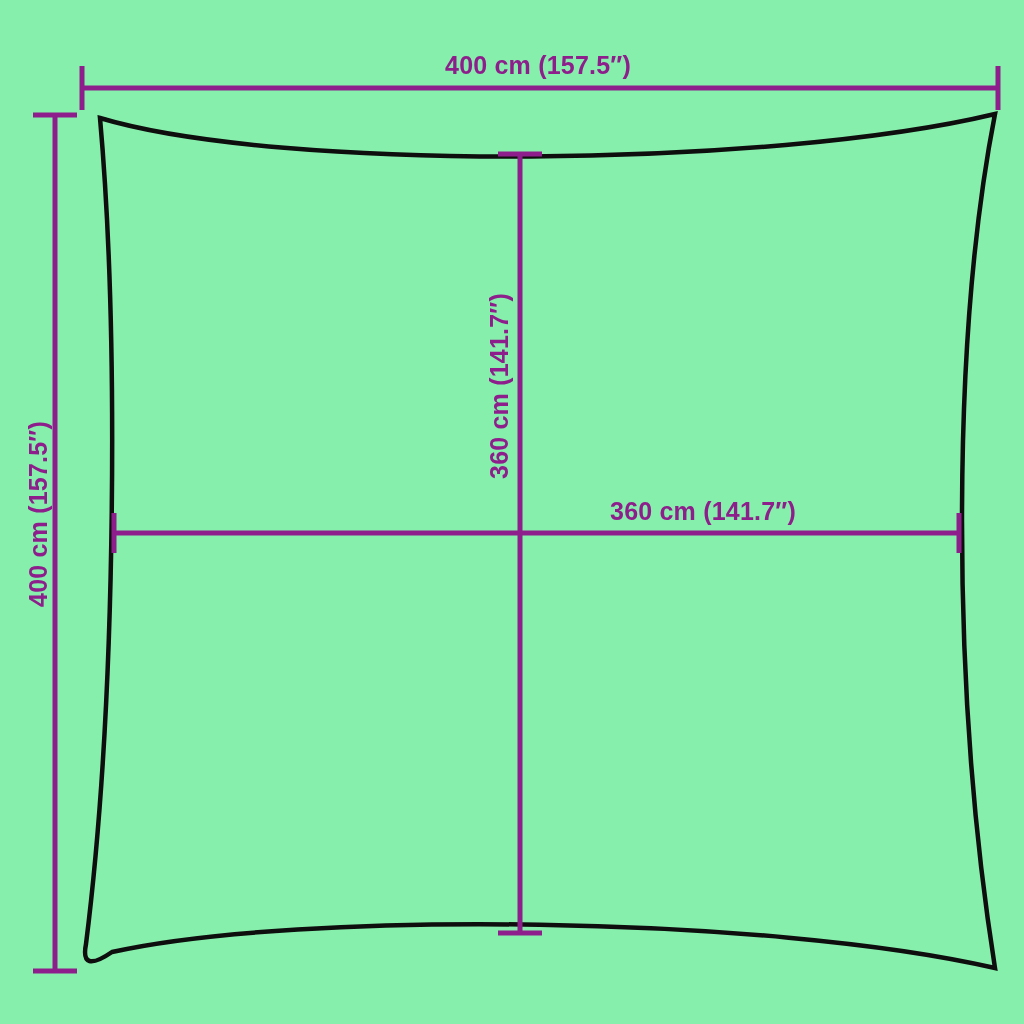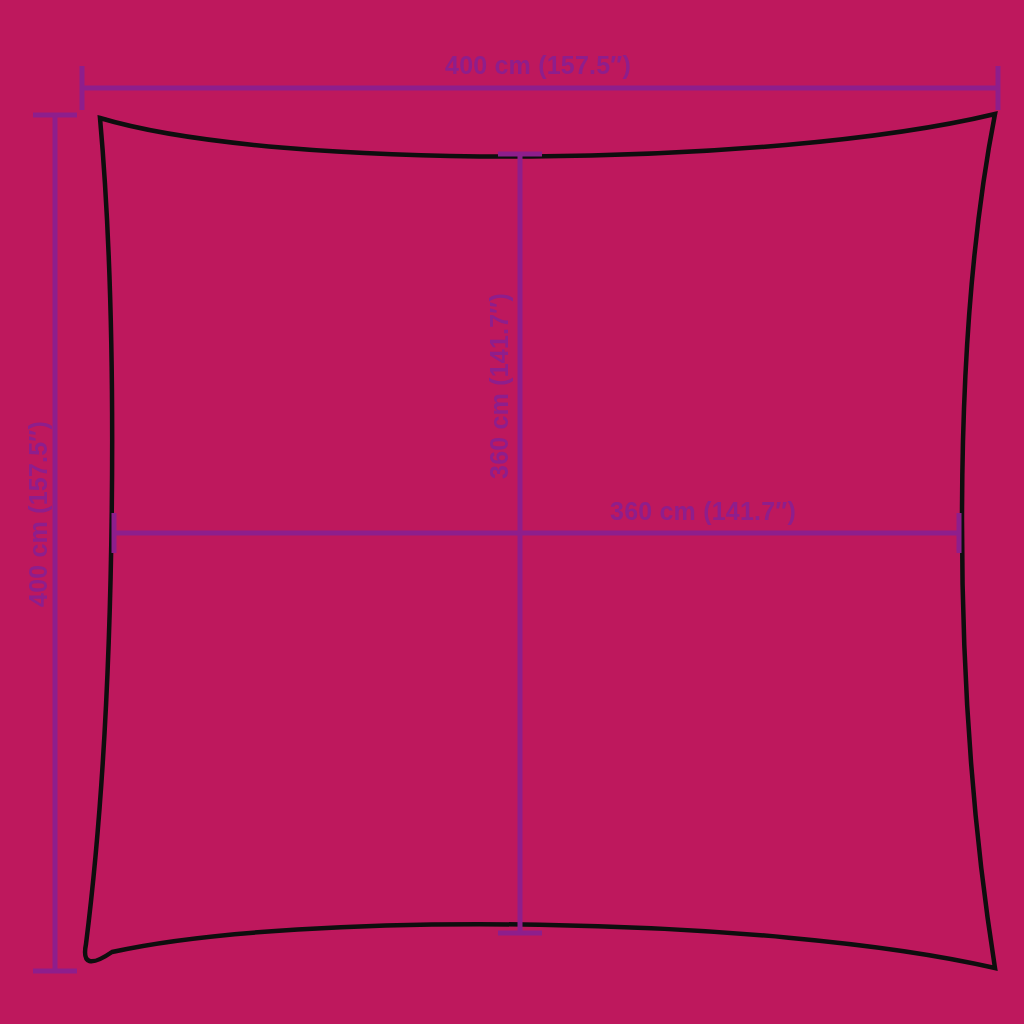--- a/index.html
+++ b/index.html
@@ -4,21 +4,21 @@
 <style>
   html, body {
     margin: 0;
     padding: 0;
     background: #ffffff;
   }
   .stage {
     position: relative;
     width: 1024px;
     height: 1024px;
-    background: #be185d;
+    background: #86efac;
     overflow: hidden;
   }
   svg {
     display: block;
   }
   .dim-label {
     font-family: "Liberation Sans", "DejaVu Sans", sans-serif;
     font-weight: bold;
     font-size: 25px;
     letter-spacing: 0.2px;

